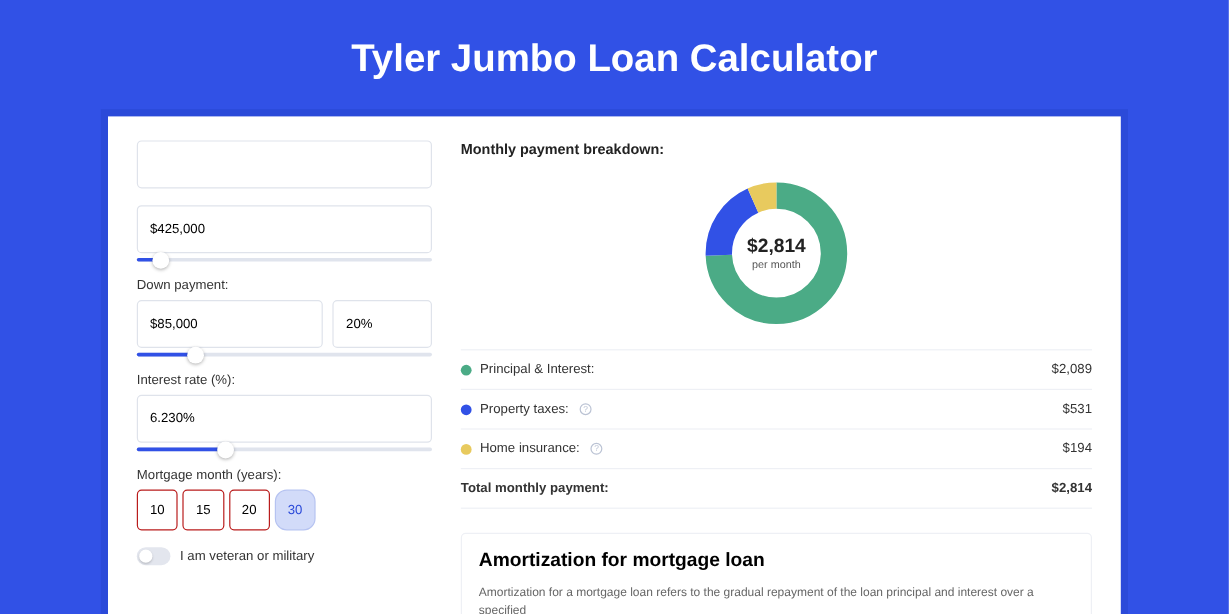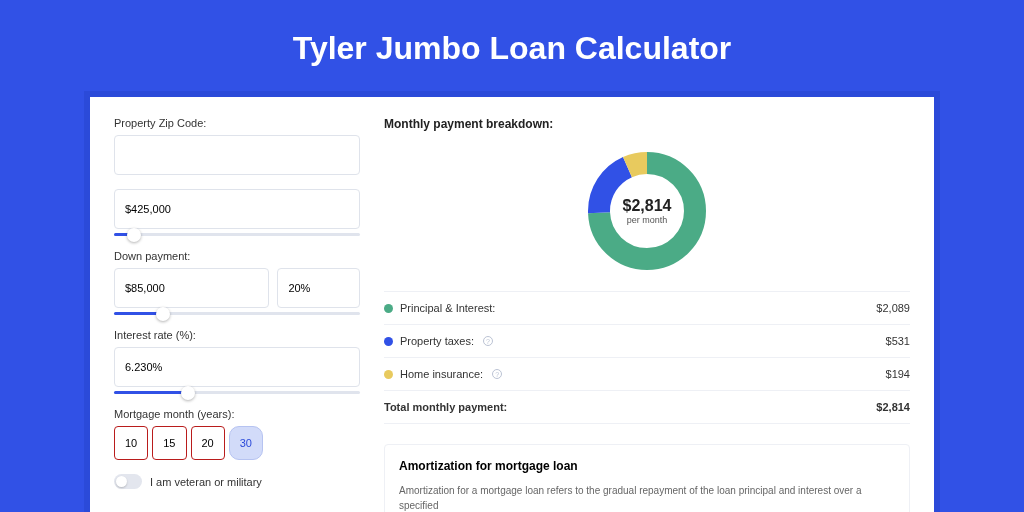--- a/index.html
+++ b/index.html
@@ -213,42 +213,41 @@
       color: #bbc3d4;
       margin-left: 2px;
     }
     .amort-section {
       margin-top: 20px;
       border: 1px solid #eef0f5;
       border-radius: 4px;
       padding: 14px;
     }
     .amort-title {
-      font-size: 12px;
+      font-size: 16px;
       font-weight: 700;
       margin-bottom: 10px;
     }
     .amort-text {
       font-size: 10px;
       color: #666;
       line-height: 1.5;
     }
   </style>
 </head>
 <body>
 
 <h1 class="page-title">Tyler Jumbo Loan Calculator</h1>
 
 <div class="outer-panel">
   <div class="calculator">
 
     <div class="left-panel">
 
       <div class="field-group">
-        <label class="field-label">Property Zip Code:</label>
         <input class="text-input" value="" style="">
       </div>
 
       <div class="field-group">
         <input class="text-input" value="$425,000" style="">
         <div class="slider-track">
           <div class="slider-fill" style="width:8%"></div>
           <div class="slider-thumb" style="left:8%"></div>
         </div>
       </div>

